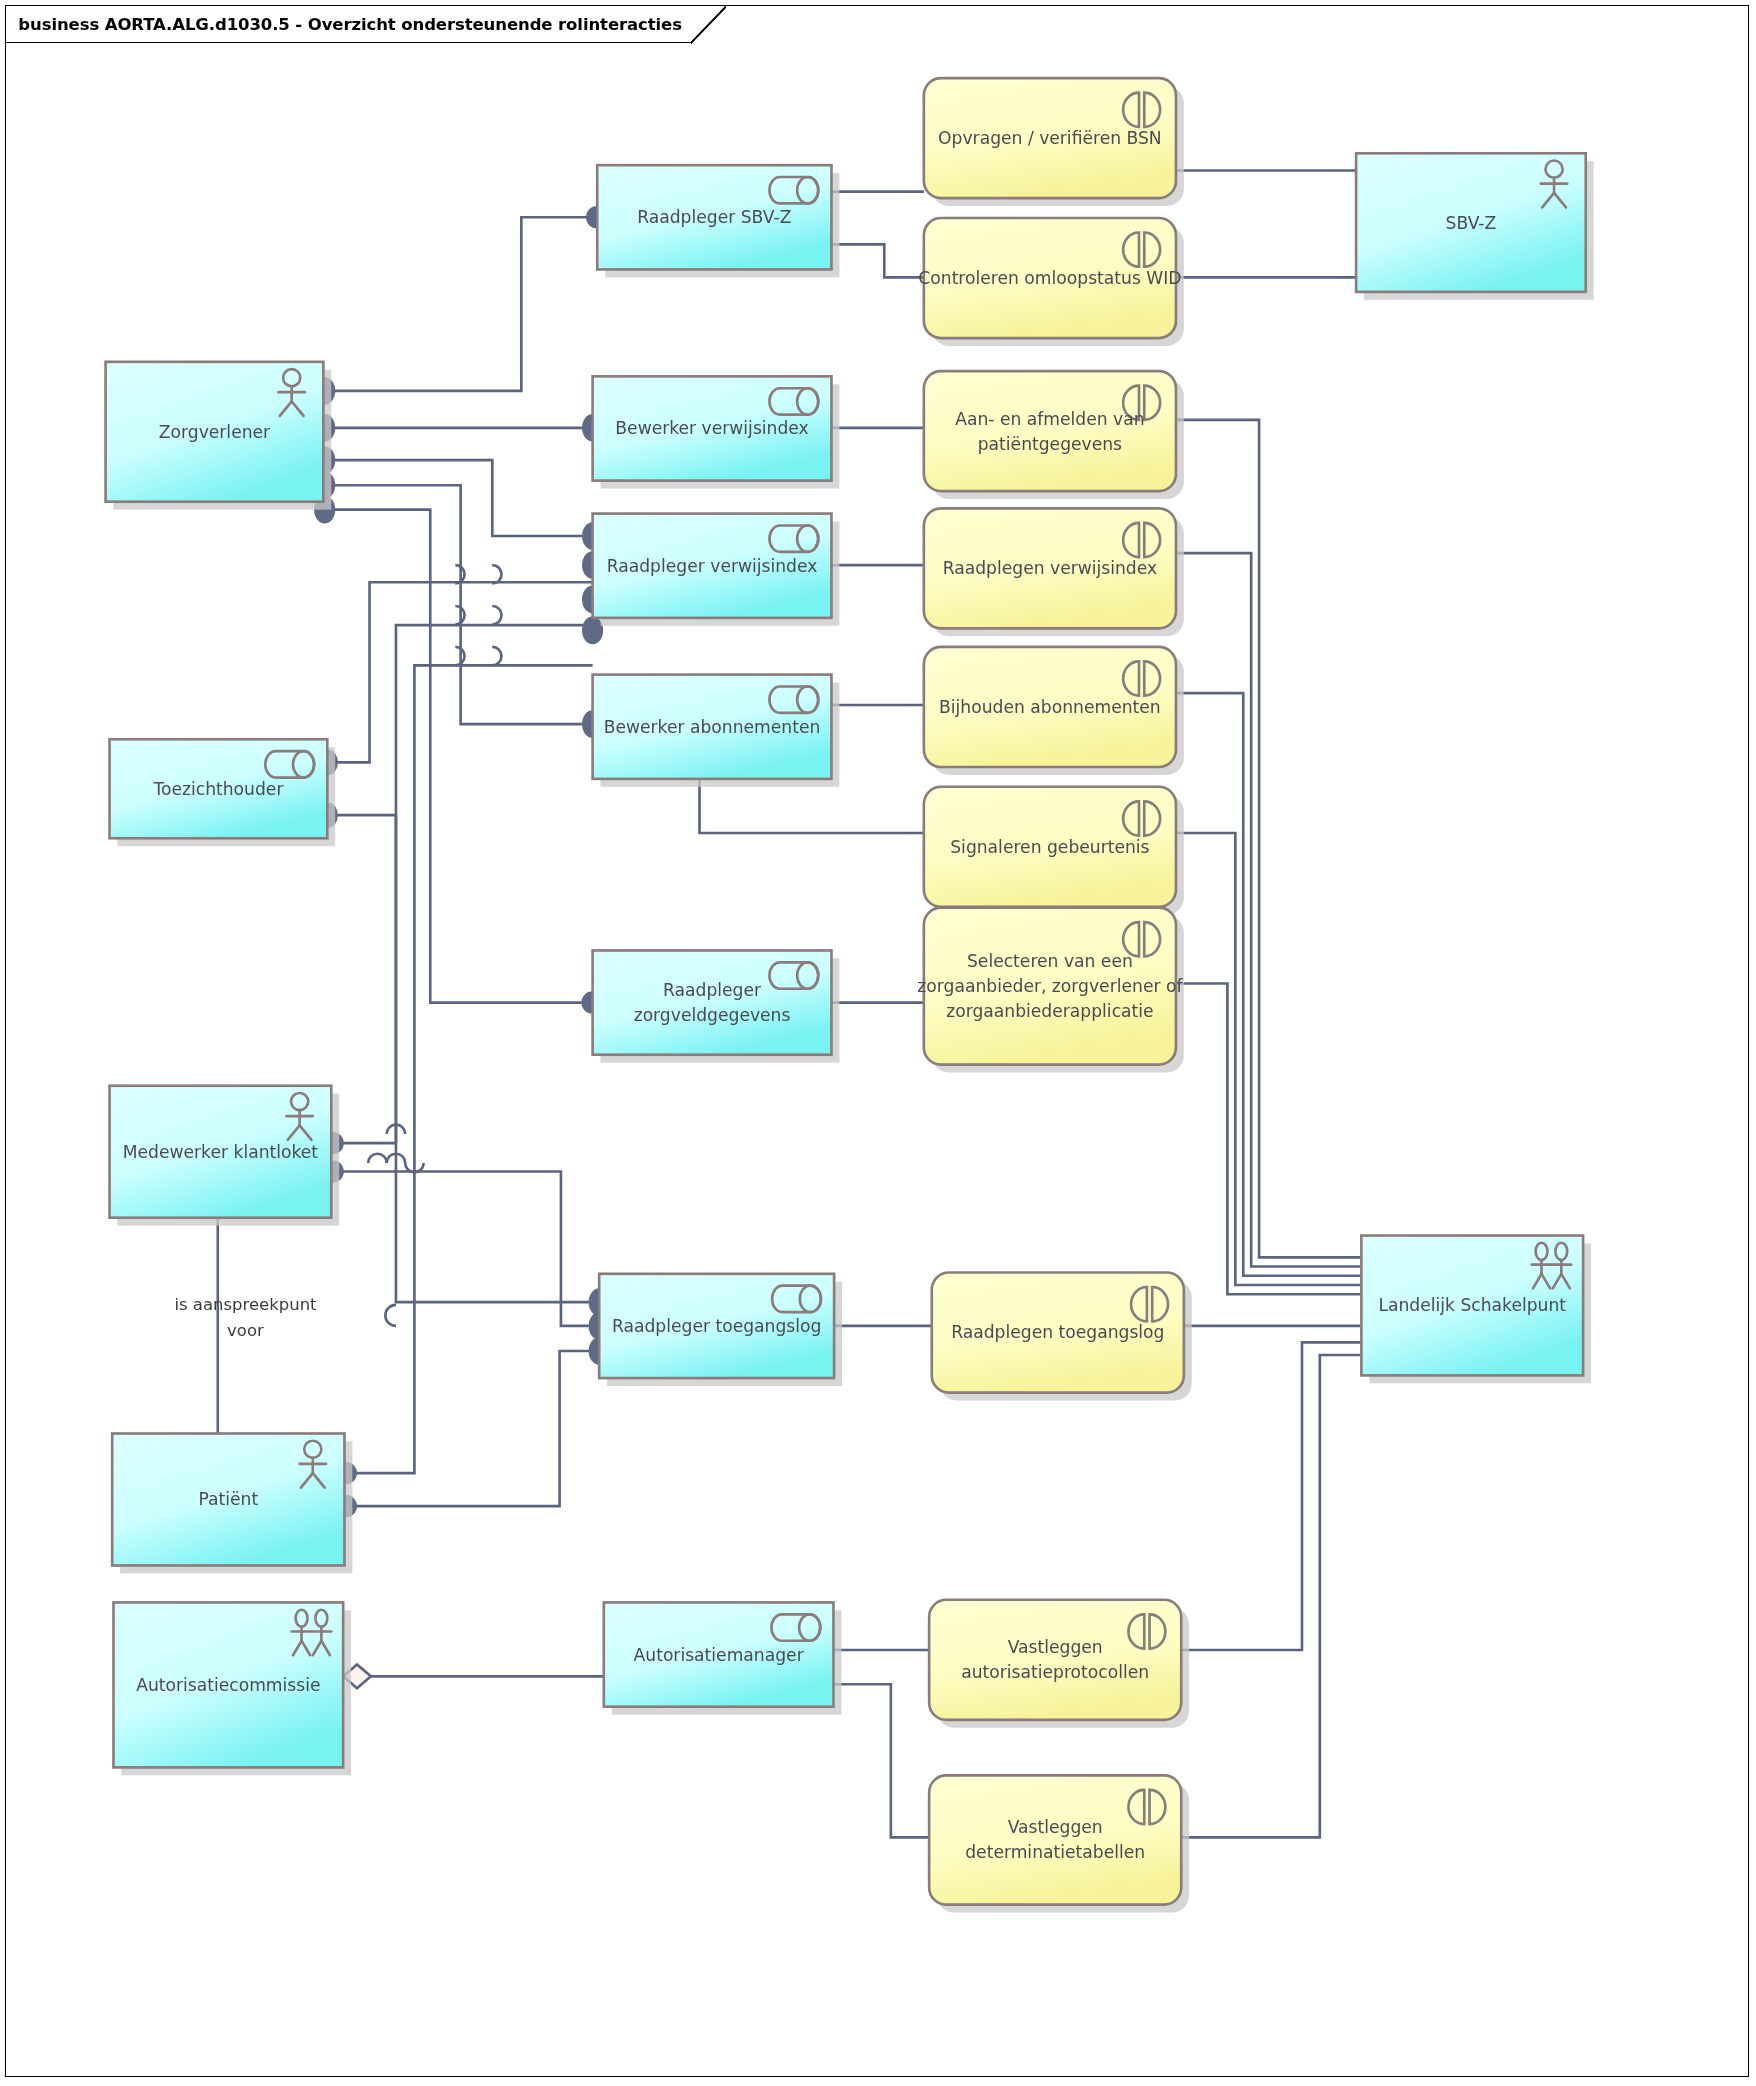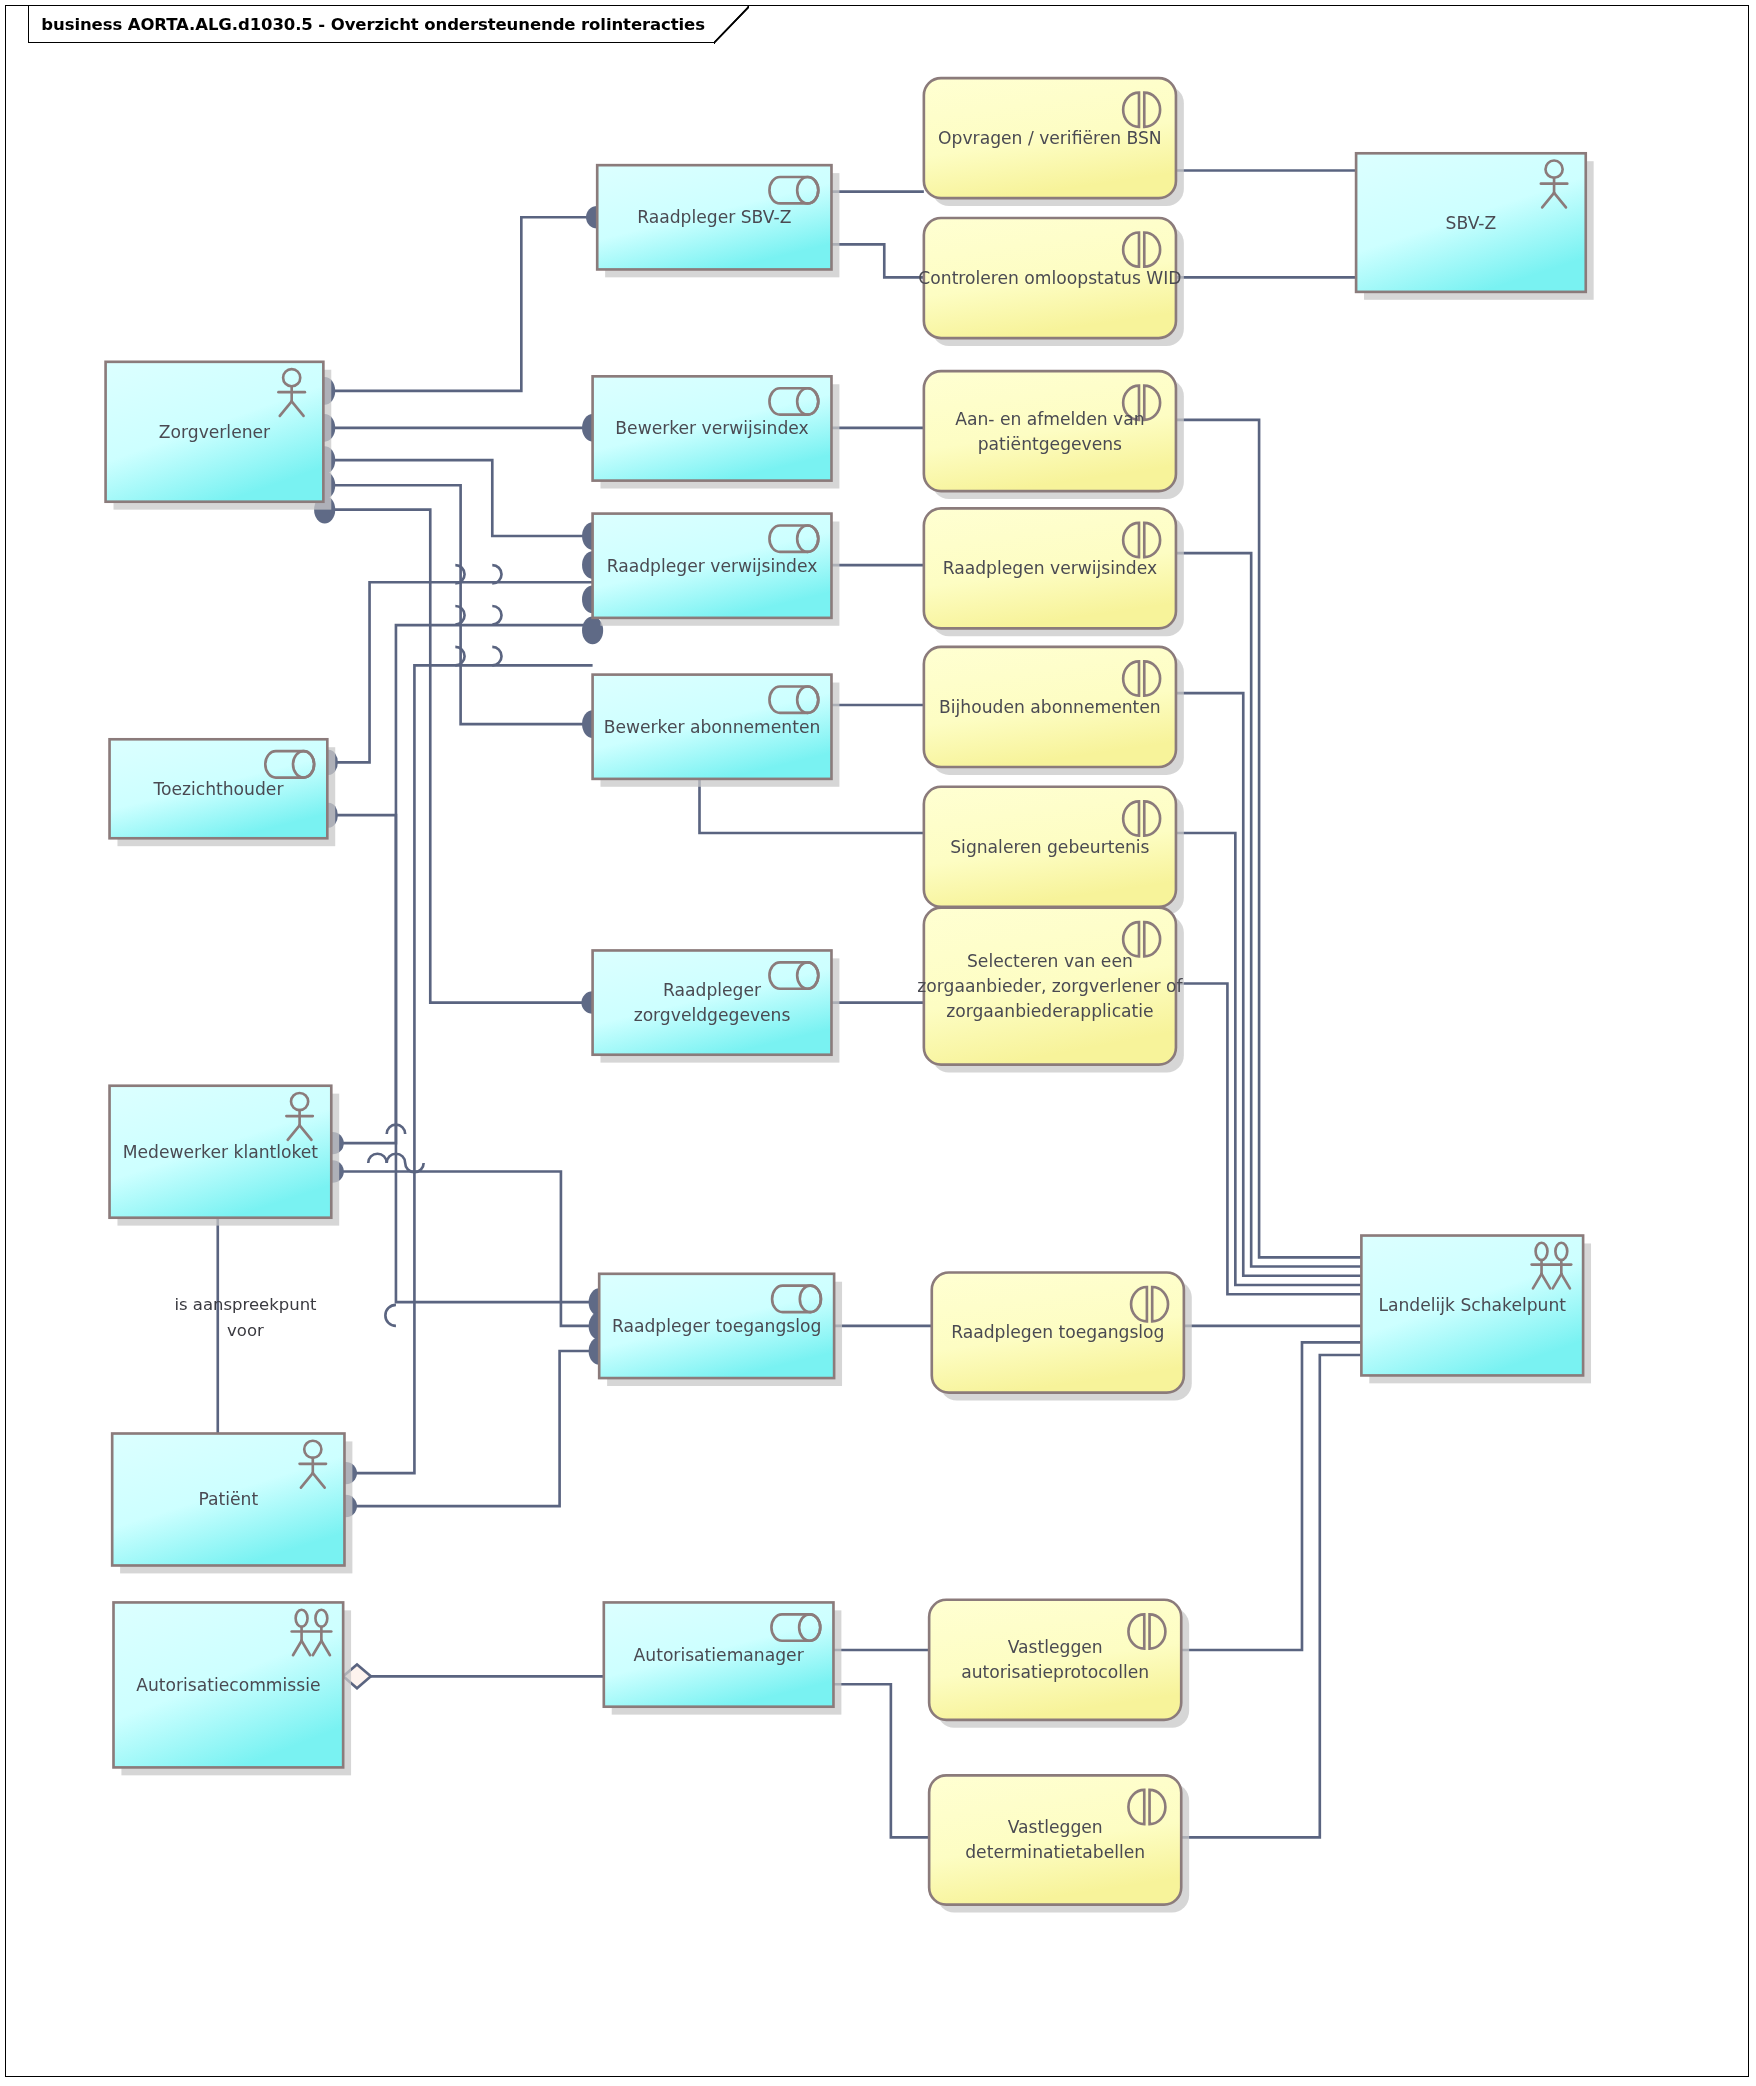--- a/index.html
+++ b/index.html
@@ -1,19 +1,19 @@
 <!DOCTYPE html>
 <html style="font-size:10.6px"><head>
 <meta charset="utf-8">
 <style>
   html,body{margin:0;padding:0;background:#ffffff;}
   body{font-family:"DejaVu Sans","Liberation Sans",sans-serif;}
   #page{position:relative;width:1756px;height:2087px;background:#ffffff;overflow:hidden;}
   #frame{position:absolute;left:5.3px;top:5.3px;width:1744px;height:2072px;border:1.3px solid #000;box-sizing:border-box;}
-  #tab{position:absolute;left:5.3px;top:5.3px;height:38px;background:#ffffff;z-index:5;margin-left:23px;}
+  #tab{position:absolute;left:5.3px;top:5.3px;height:38px;background:#ffffff;z-index:5;}
   #tab .tabbox{position:relative;height:38px;border:1.3px solid #000;border-right:none;box-sizing:border-box;
       display:flex;align-items:center;padding:0 9.2px 0 12px;background:#fff;}
   #tab .slant{position:absolute;left:100%;top:0;width:37px;height:38px;}
   #tabtitle{font-size:16.5px;font-weight:bold;color:#000;white-space:nowrap;letter-spacing:-0.1px;
       font-family:"DejaVu Sans","Liberation Sans",sans-serif;}
   svg#diagram{position:absolute;left:0;top:0;width:1756px;height:2087px;}
   .nodelabel{font-family:"DejaVu Sans","Liberation Sans",sans-serif;font-size:26px;fill:#4a4a52;}
   .edgelabel{font-family:"DejaVu Sans","Liberation Sans",sans-serif;font-size:25px;fill:#3a3a40;}
 </style>
 </head>

